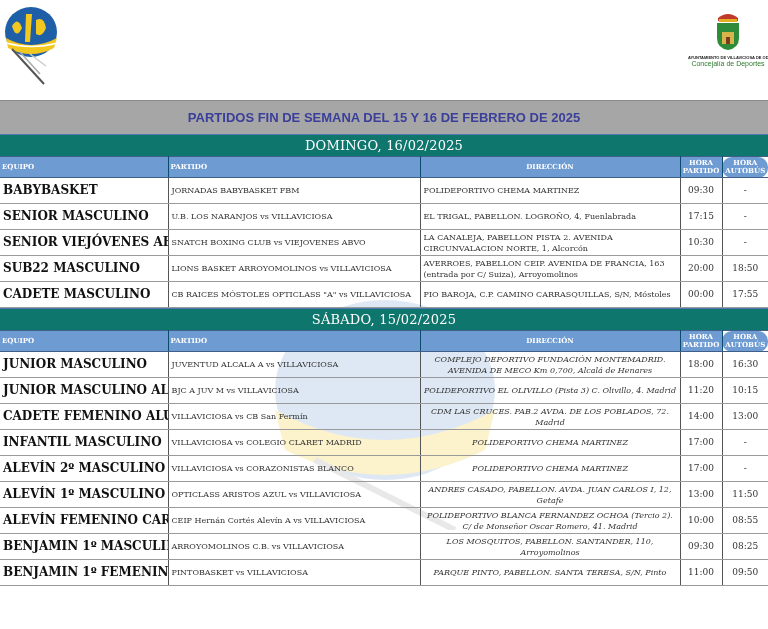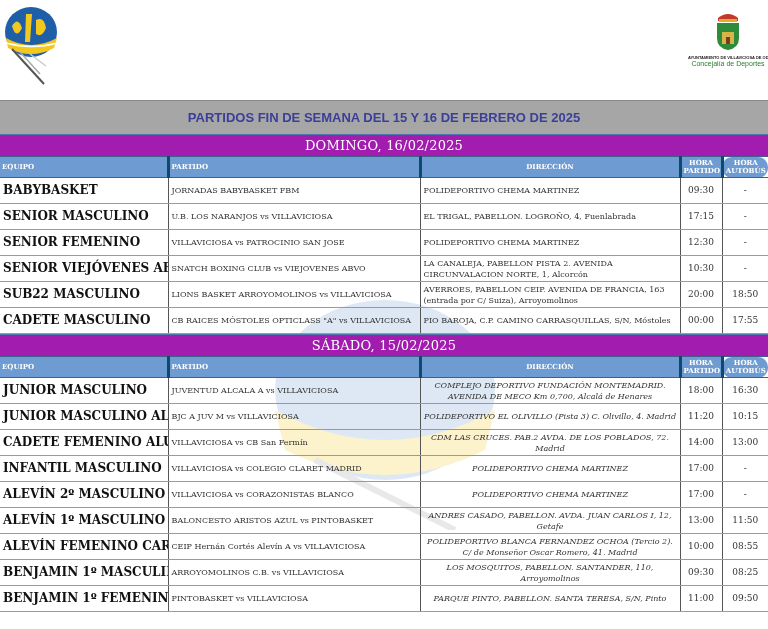--- a/index.html
+++ b/index.html
@@ -4,25 +4,25 @@
 <style>
   html,body{margin:0;padding:0;background:#fff;}
   body{width:768px;height:629px;position:relative;overflow:hidden;font-family:"DejaVu Serif",serif;}
   .logo-left{position:absolute;left:2px;top:4px;width:60px;height:82px;}
   .logo-right{position:absolute;left:688px;top:10px;width:80px;height:62px;text-align:center;}
   .logo-right .small{font-family:"Liberation Sans",sans-serif;font-size:4px;font-weight:bold;color:#222;white-space:nowrap;margin-top:1px;}
   .logo-right .dept{font-family:"Liberation Sans",sans-serif;font-size:7px;color:#2a7a2a;white-space:nowrap;}
   .sheet{position:absolute;left:0;top:100px;width:768px;}
   .title-band{height:33px;background:#a6a6a6;border-top:1px solid #8a8a8a;display:flex;align-items:center;justify-content:center;}
   .title-band span{font-family:"Liberation Sans",sans-serif;font-weight:bold;font-size:13px;color:#3a3f9a;}
-  .day-band{height:21px;background:#a21caf;display:flex;align-items:center;justify-content:center;border-top:1px solid #4f79ae;}
+  .day-band{height:21px;background:#0f766e;display:flex;align-items:center;justify-content:center;border-top:1px solid #4f79ae;}
   .day-band span{color:#fff;font-size:13px;font-family:"DejaVu Serif",serif;font-weight:normal;letter-spacing:0.2px;}
   table{border-collapse:collapse;width:768px;table-layout:fixed;}
   col.c1{width:168px}col.c2{width:252px}col.c3{width:260px}col.c4{width:42px}col.c5{width:46px}
-  th{background:#6e9bd1;color:#fff;font-size:7px;font-weight:bold;height:20px;border-top:1px solid #3f5f8a;border-bottom:1px solid #3f5f8a;border-right:3px solid #0c4a6e;padding:0 2px;line-height:8px;}
+  th{background:#6e9bd1;color:#fff;font-size:7px;font-weight:bold;height:20px;border-top:1px solid #3f5f8a;border-bottom:1px solid #3f5f8a;border-right:1px solid #0c4a6e;padding:0 2px;line-height:8px;}
   th.left{text-align:left;}
   th.center{text-align:center;}
   th:last-child{border-right:none;border-radius:10px;}
   td{height:25px;border-bottom:1px solid #9a9a9a;border-right:1px solid #555;padding:0 3px;font-size:8px;color:#333;line-height:11px;vertical-align:middle;overflow:hidden;white-space:nowrap;}
   td:last-child{border-right:none;}
   td.team{font-weight:bold;font-size:12px;color:#111;}
   td.match{font-size:8px;}
   td.addr{font-size:8px;white-space:normal;}
   td.addr.c{text-align:center;font-style:italic;}
   td.time{text-align:center;font-size:9px;}
@@ -97,27 +97,20 @@
         <td class="time">-</td>
       </tr>
       <tr>
         <td class="team">SENIOR MASCULINO</td>
         <td class="match">U.B. LOS NARANJOS vs VILLAVICIOSA</td>
         <td class="addr">EL TRIGAL, PABELLON. LOGROÑO, 4, Fuenlabrada</td>
         <td class="time">17:15</td>
         <td class="time">-</td>
       </tr>
       <tr>
-        <td class="team">SENIOR FEMENINO</td>
-        <td class="match">VILLAVICIOSA vs PATROCINIO SAN JOSE</td>
-        <td class="addr">POLIDEPORTIVO CHEMA MARTINEZ</td>
-        <td class="time">12:30</td>
-        <td class="time">-</td>
-      </tr>
-      <tr>
         <td class="team">SENIOR VIEJÓVENES ABVO</td>
         <td class="match">SNATCH BOXING CLUB vs VIEJOVENES ABVO</td>
         <td class="addr">LA CANALEJA, PABELLON PISTA 2. AVENIDA CIRCUNVALACION NORTE, 1, Alcorcón</td>
         <td class="time">10:30</td>
         <td class="time">-</td>
       </tr>
       <tr>
         <td class="team">SUB22 MASCULINO</td>
         <td class="match">LIONS BASKET ARROYOMOLINOS vs VILLAVICIOSA</td>
         <td class="addr">AVERROES, PABELLON CEIP. AVENIDA DE FRANCIA, 163 (entrada por C/ Suiza), Arroyomolinos</td>
@@ -185,21 +178,21 @@
       </tr>
       <tr>
         <td class="team">ALEVÍN 2º MASCULINO</td>
         <td class="match">VILLAVICIOSA vs CORAZONISTAS BLANCO</td>
         <td class="addr c">POLIDEPORTIVO CHEMA MARTINEZ</td>
         <td class="time">17:00</td>
         <td class="time">-</td>
       </tr>
       <tr>
         <td class="team">ALEVÍN 1º MASCULINO</td>
-        <td class="match">BALONCESTO ARISTOS AZUL vs PINTOBASKET</td>
+        <td class="match">OPTICLASS ARISTOS AZUL vs VILLAVICIOSA</td>
         <td class="addr c">ANDRES CASADO, PABELLON. AVDA. JUAN CARLOS I, 12, Getafe</td>
         <td class="time">13:00</td>
         <td class="time">11:50</td>
       </tr>
       <tr>
         <td class="team">ALEVÍN FEMENINO CARABANC</td>
         <td class="match">CEIP Hernán Cortés Alevín A vs VILLAVICIOSA</td>
         <td class="addr c">POLIDEPORTIVO BLANCA FERNANDEZ OCHOA (Tercio 2). C/ de Monseñor Oscar Romero, 41. Madrid</td>
         <td class="time">10:00</td>
         <td class="time">08:55</td>

